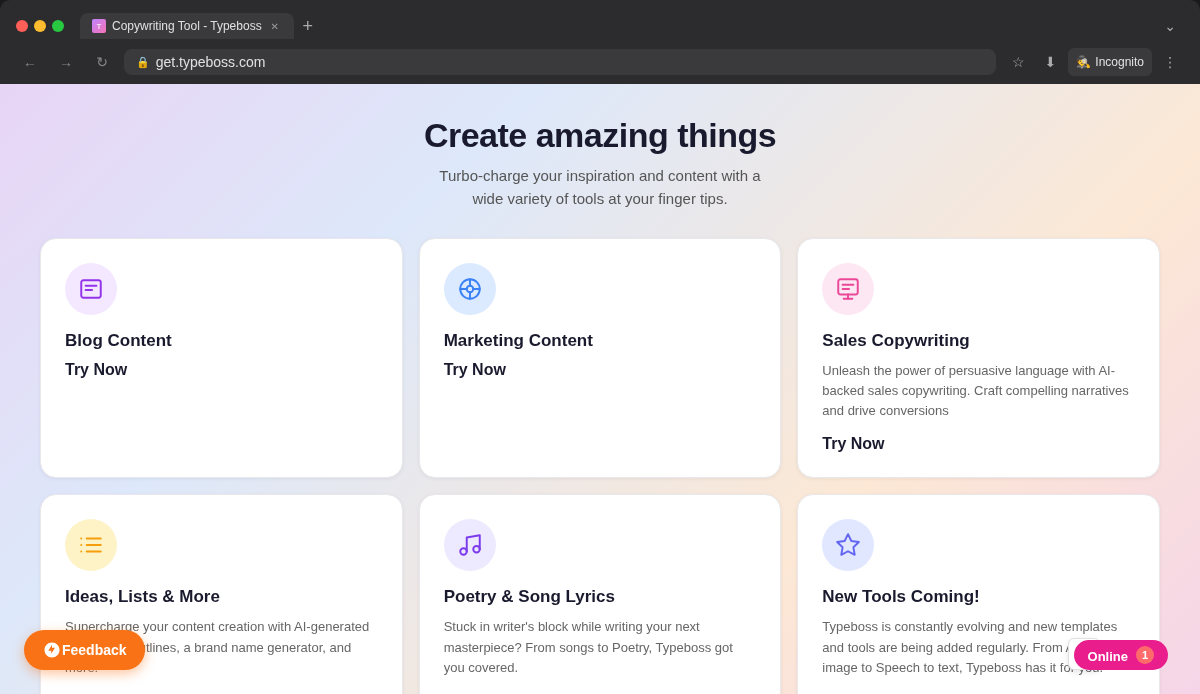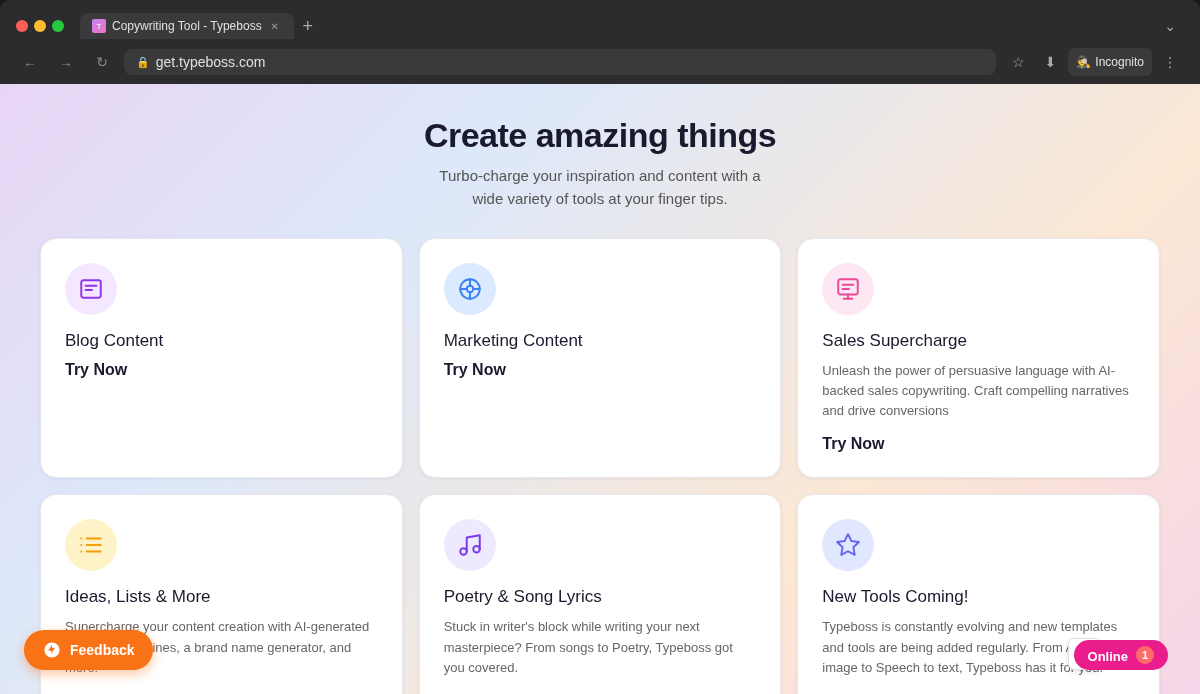--- a/index.html
+++ b/index.html
@@ -225,21 +225,21 @@
 
     .icon-purple { background: #f3e8ff; }
     .icon-blue { background: #dbeafe; }
     .icon-pink { background: #fce7f3; }
     .icon-orange { background: #fef3c7; }
     .icon-violet { background: #ede9fe; }
     .icon-slate { background: #e0e7ff; }
 
     .card-title {
       font-size: 17px;
-      font-weight: 400;
+      font-weight: 700;
       color: #1a1a2e;
       margin-bottom: 10px;
     }
 
     .card-desc {
       font-size: 13px;
       color: #666;
       line-height: 1.55;
       margin-bottom: 14px;
     }
@@ -256,21 +256,20 @@
     .feedback-btn {
       position: absolute;
       bottom: 24px;
       left: 24px;
       background: #f97316;
       color: white;
       border-radius: 24px;
       padding: 10px 18px;
       display: flex;
       align-items: center;
-      gap: 8px;
       font-size: 14px;
       font-weight: 600;
       cursor: pointer;
       box-shadow: 0 4px 12px rgba(249, 115, 22, 0.4);
       justify-content: center;
     }
 
     .feedback-icon {
       width: 20px;
       height: 20px;
@@ -406,21 +405,21 @@
     <div class="card">
       <div class="card-icon-wrap icon-pink">
         <svg width="26" height="26" viewBox="0 0 24 24" fill="none" stroke="#ec4899" stroke-width="1.8" stroke-linecap="round" stroke-linejoin="round">
           <rect x="3" y="3" width="18" height="14" rx="2"></rect>
           <line x1="8" y1="21" x2="16" y2="21"></line>
           <line x1="12" y1="17" x2="12" y2="21"></line>
           <line x1="7" y1="8" x2="17" y2="8"></line>
           <line x1="7" y1="12" x2="13" y2="12"></line>
         </svg>
       </div>
-      <div class="card-title">Sales Supercharge</div>
+      <div class="card-title">Sales Copywriting</div>
       <div class="card-desc">Unleash the power of persuasive language with AI-backed sales copywriting. Craft compelling narratives and drive conversions</div>
       <a class="try-now">Try Now</a>
     </div>
 
     <div class="card">
       <div class="card-icon-wrap icon-orange">
         <svg width="26" height="26" viewBox="0 0 24 24" fill="none" stroke="#f59e0b" stroke-width="1.8" stroke-linecap="round" stroke-linejoin="round">
           <line x1="8" y1="6" x2="21" y2="6"></line>
           <line x1="8" y1="12" x2="21" y2="12"></line>
           <line x1="8" y1="18" x2="21" y2="18"></line>

